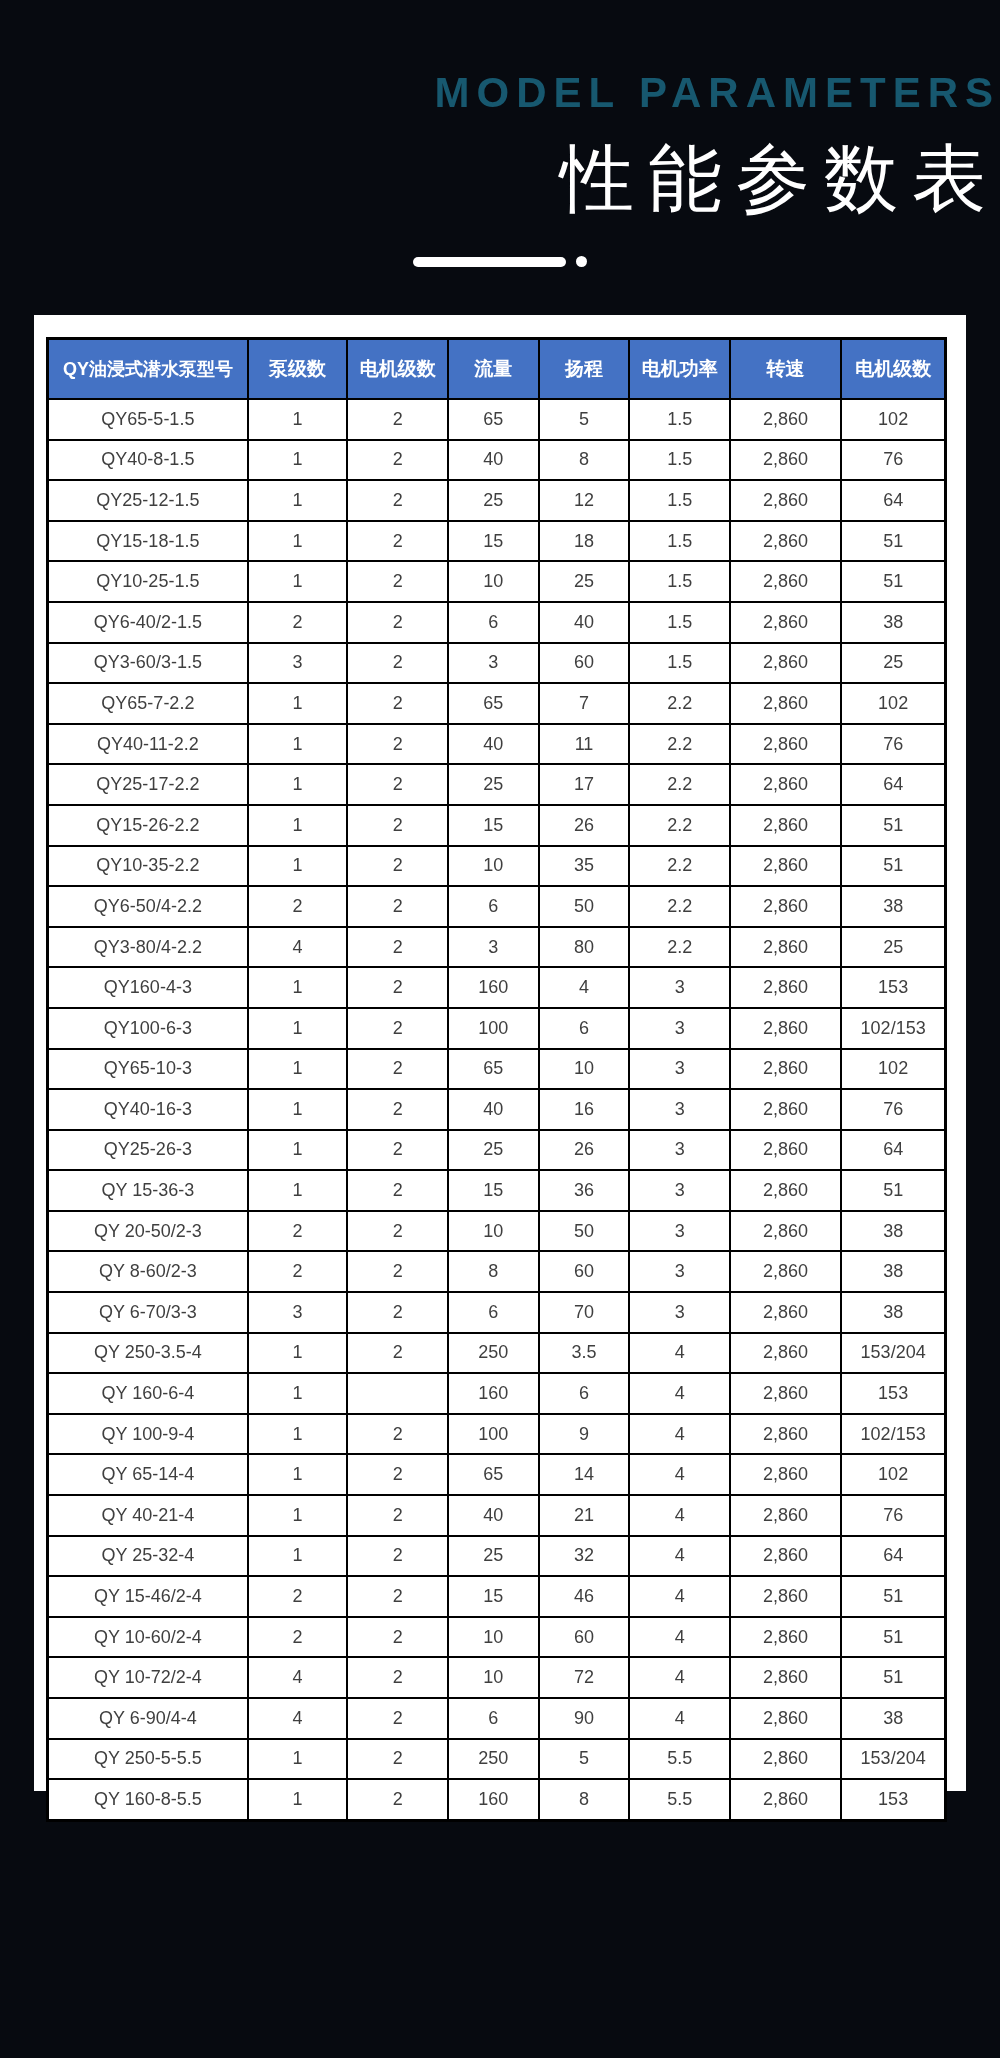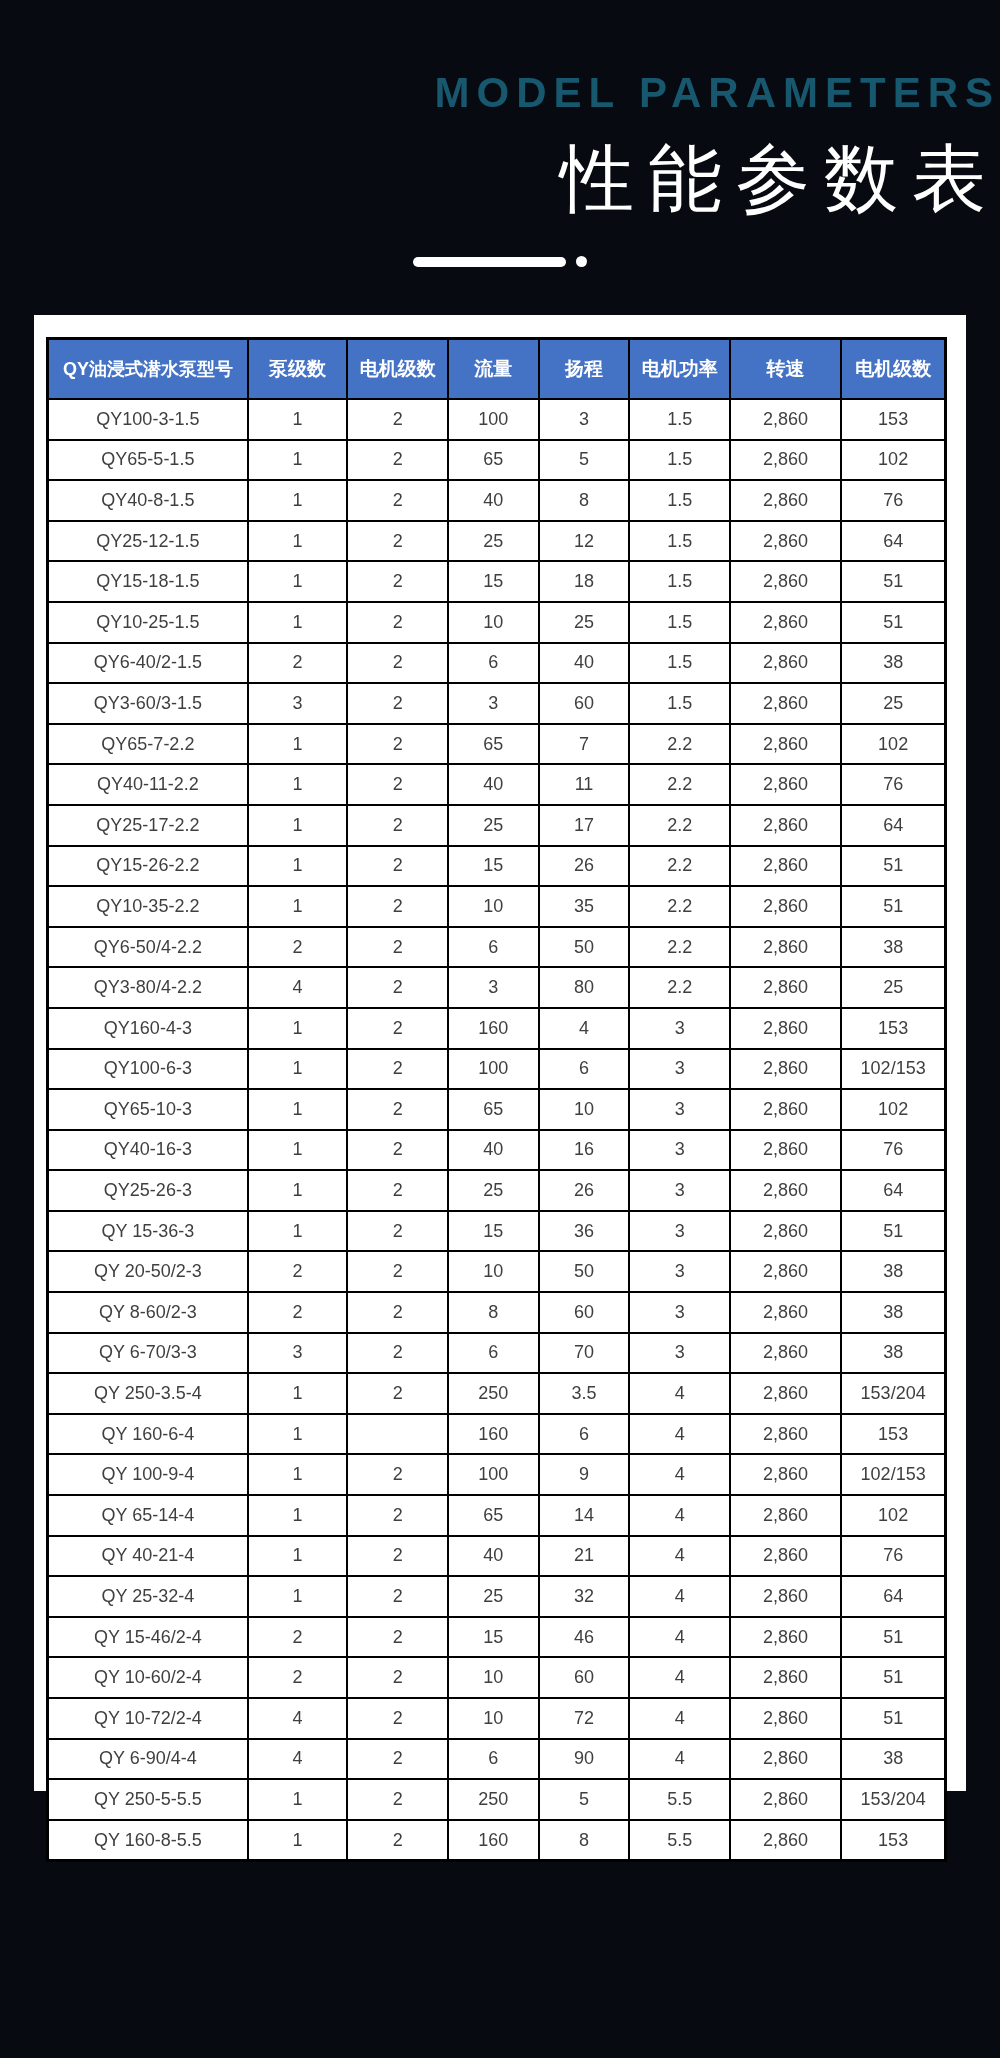--- a/index.html
+++ b/index.html
@@ -76,30 +76,20 @@
         <th>电机级数</th>
         <th>流量</th>
         <th>扬程</th>
         <th>电机功率</th>
         <th>转速</th>
         <th>电机级数</th>
       </tr>
     </thead>
     <tbody>
         <tr>
-          <td>QY100-3-1.5</td>
-          <td>1</td>
-          <td>2</td>
-          <td>100</td>
-          <td>3</td>
-          <td>1.5</td>
-          <td>2,860</td>
-          <td>153</td>
-        </tr>
-        <tr>
           <td>QY65-5-1.5</td>
           <td>1</td>
           <td>2</td>
           <td>65</td>
           <td>5</td>
           <td>1.5</td>
           <td>2,860</td>
           <td>102</td>
         </tr>
         <tr>

